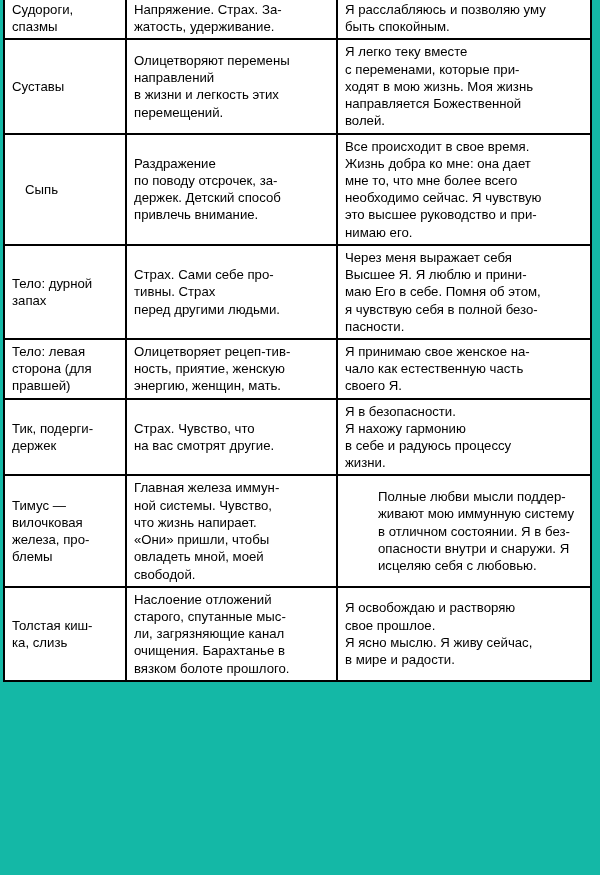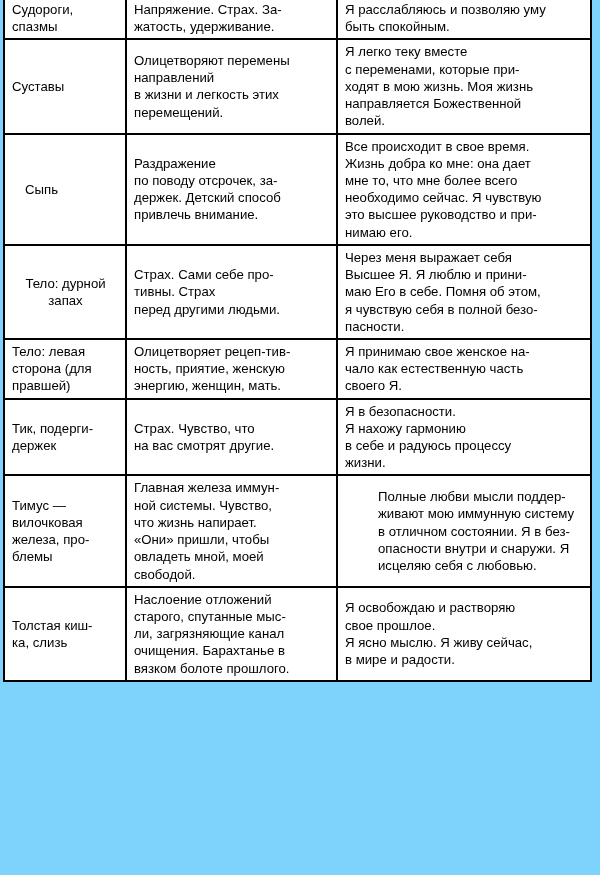--- a/index.html
+++ b/index.html
@@ -11,21 +11,21 @@
     width: 600px;
     height: 875px;
     overflow: hidden;
     font-family: "Liberation Sans", sans-serif;
     color: #000000;
   }
   #sheet {
     position: relative;
     width: 600px;
     height: 875px;
-    background: #7dd3fc;
+    background: #14b8a6;
     text-decoration: underline;
   }
   table.ailment-table {
     position: absolute;
     left: 3px;
     top: -4px;
     width: 587px;
     border-collapse: collapse;
     table-layout: fixed;
     background: #ffffff;
@@ -91,21 +91,21 @@
         <td class="cell-affirm" style="white-space: pre-wrap;">Все происходит в свое время.
 Жизнь добра ко мне: она дает
 мне то, что мне более всего
 необходимо сейчас. Я чувствую
 это высшее руководство и при-
 нимаю его.</td>
       </tr>
 
 
       <tr>
-        <td class="cell-problem" style="white-space: pre-wrap; text-align: center;">Тело: дурной
+        <td class="cell-problem" style="white-space: pre-wrap;">Тело: дурной
 запах</td>
         <td class="cell-cause" style="white-space: pre-wrap;">Страх. Сами себе про-
 тивны. Страх
 перед другими людьми.</td>
         <td class="cell-affirm" style="white-space: pre-wrap;">Через меня выражает себя
 Высшее Я. Я люблю и прини-
 маю Его в себе. Помня об этом,
 я чувствую себя в полной безо-
 пасности.</td>
       </tr>

